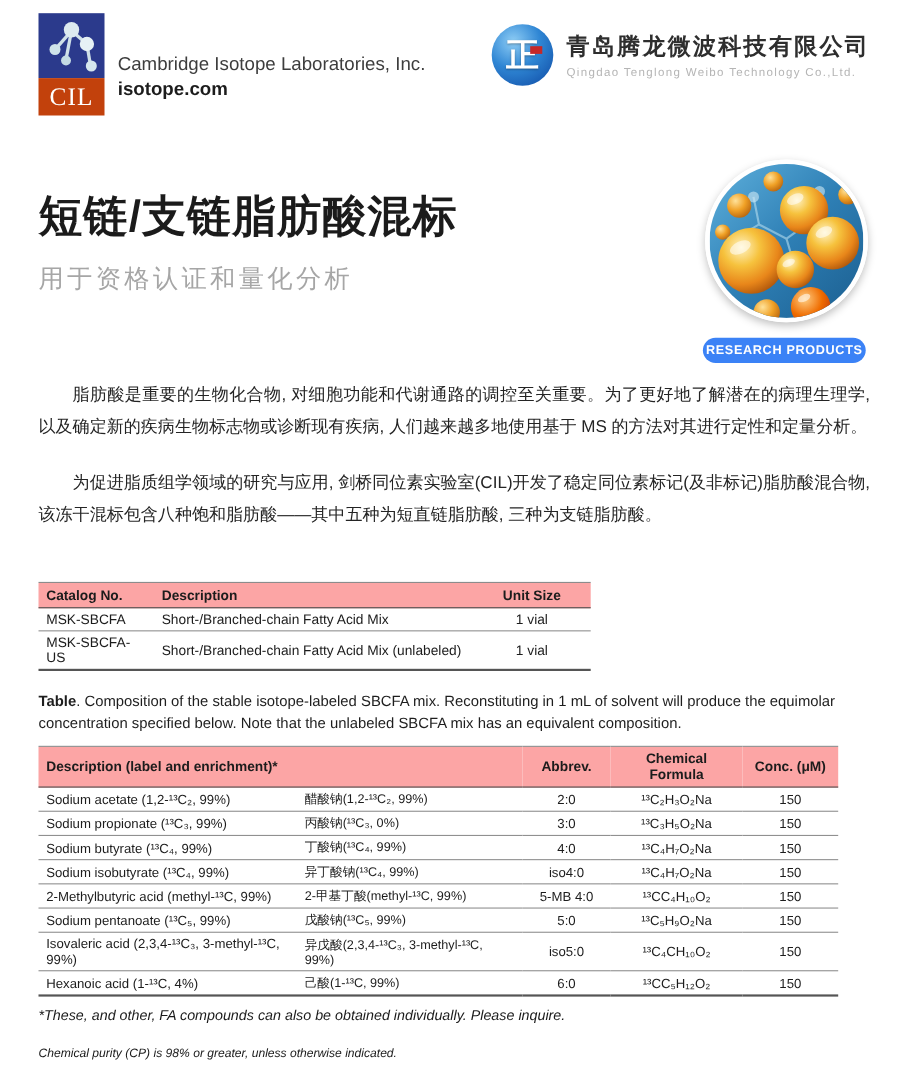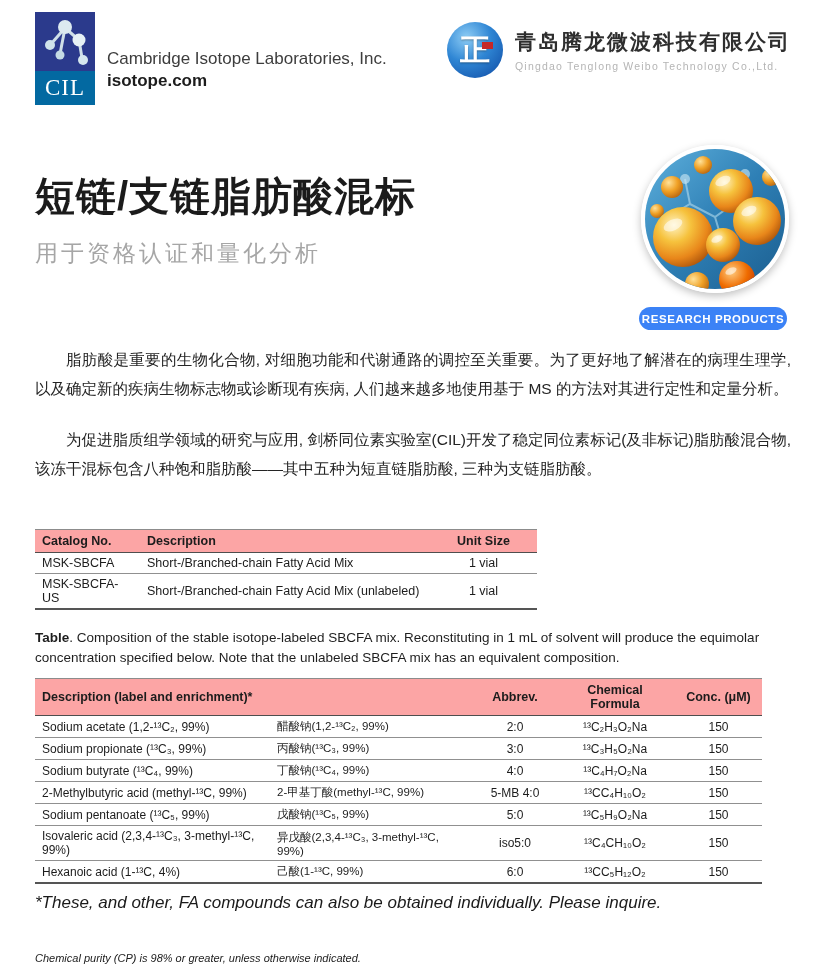--- a/index.html
+++ b/index.html
@@ -8,21 +8,21 @@
     width:817px; height:971px; position:relative; overflow:hidden;
     font-family:"Liberation Sans","DejaVu Sans",sans-serif; color:#222;
   }
 
   
   .header { display:flex; justify-content:space-between; padding:12px 26px 0 35px; }
   .brand { display:flex; align-items:flex-end; gap:12px; }
   .cil-logo { width:60px; height:93px; display:flex; flex-direction:column; }
   .cil-logo-top { height:59px; background:#2b3a8c; display:flex; align-items:center; justify-content:center; }
   .cil-logo-bottom {
-    height:34px; background:#0369a1; color:#fff; display:flex; align-items:center; justify-content:center;
+    height:34px; background:#c2410c; color:#fff; display:flex; align-items:center; justify-content:center;
     font-family:"Liberation Serif","DejaVu Serif",serif; font-size:23px; letter-spacing:1px;
   }
   .brand-text { padding-bottom:14px; }
   .brand-company { font-size:17px; color:#3d3d3d; }
   .brand-site { font-size:17px; font-weight:bold; color:#1c1c1c; margin-top:2px; }
 
   .distributor { text-align:right; padding-top:10px; }
   .dist-row { display:flex; align-items:center; gap:12px; }
   .dist-sphere {
     width:56px; height:56px; border-radius:50%;
@@ -80,21 +80,21 @@
   .comp-table col:nth-child(1){ width:235px; }
   .comp-table col:nth-child(2){ width:205px; }
   .comp-table col:nth-child(3){ width:80px; }
   .comp-table col:nth-child(4){ width:120px; }
   .comp-table col:nth-child(5){ width:87px; }
   .comp-table th:nth-child(2), .comp-table th:nth-child(3), .comp-table th:nth-child(4),
   .comp-table td:nth-child(3), .comp-table td:nth-child(4), .comp-table td:nth-child(5){ text-align:center; }
   .comp-table td { font-size:12px; }
   .comp-table td:nth-child(2){ font-size:11.5px; }
 
-  .footnote { margin:9px 0 0 35px; font-size:17px; font-style:italic; color:#1a1a1a; }
+  .footnote { margin:9px 0 0 35px; font-size:13px; font-style:italic; color:#1a1a1a; }
   .purity-note { position:absolute; left:35px; top:952px; font-size:11px; font-style:italic; color:#1a1a1a; }
 </style>
 </head>
 <body>
 
 <div class="header">
   <div class="brand">
     <div class="cil-logo">
       <div class="cil-logo-top">
         <svg width="54" height="52" viewBox="0 0 54 52">
@@ -253,33 +253,40 @@
   <tbody>
       <tr>
         <td>Sodium acetate (1,2-¹³C₂, 99%)</td>
         <td>醋酸钠(1,2-¹³C₂, 99%)</td>
         <td>2:0</td>
         <td>¹³C₂H₃O₂Na</td>
         <td>150</td>
       </tr>
       <tr>
         <td>Sodium propionate (¹³C₃, 99%)</td>
-        <td>丙酸钠(¹³C₃, 99%)</td>
+        <td>丙酸钠(¹³C₃, 0%)</td>
         <td>3:0</td>
         <td>¹³C₃H₅O₂Na</td>
         <td>150</td>
       </tr>
       <tr>
         <td>Sodium butyrate (¹³C₄, 99%)</td>
         <td>丁酸钠(¹³C₄, 99%)</td>
         <td>4:0</td>
         <td>¹³C₄H₇O₂Na</td>
         <td>150</td>
       </tr>
       <tr>
+        <td>Sodium isobutyrate (¹³C₄, 99%)</td>
+        <td>异丁酸钠(¹³C₄, 99%)</td>
+        <td>iso4:0</td>
+        <td>¹³C₄H₇O₂Na</td>
+        <td>150</td>
+      </tr>
+      <tr>
         <td>2-Methylbutyric acid (methyl-¹³C, 99%)</td>
         <td>2-甲基丁酸(methyl-¹³C, 99%)</td>
         <td>5-MB 4:0</td>
         <td>¹³CC₄H₁₀O₂</td>
         <td>150</td>
       </tr>
       <tr>
         <td>Sodium pentanoate (¹³C₅, 99%)</td>
         <td>戊酸钠(¹³C₅, 99%)</td>
         <td>5:0</td>

